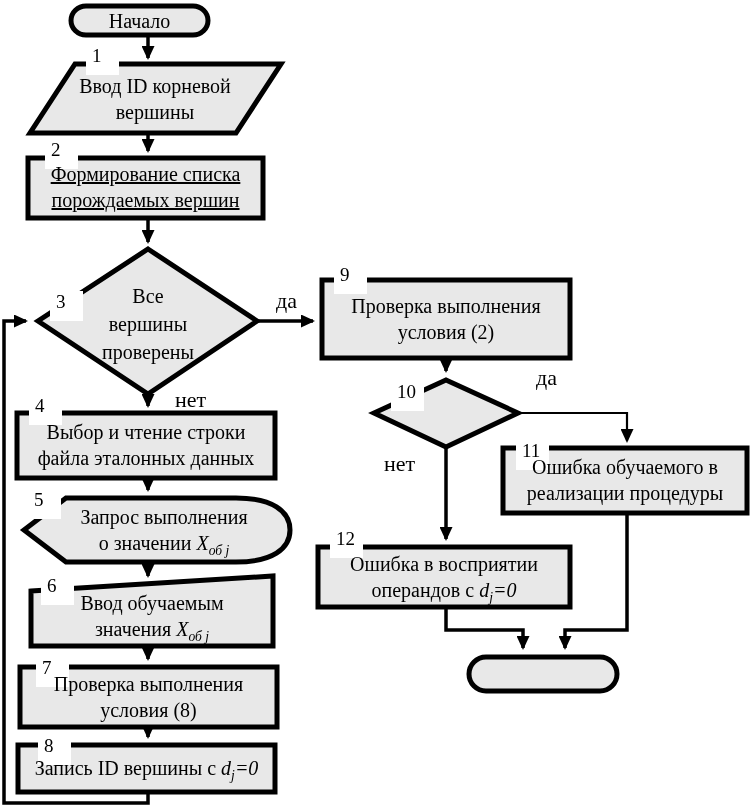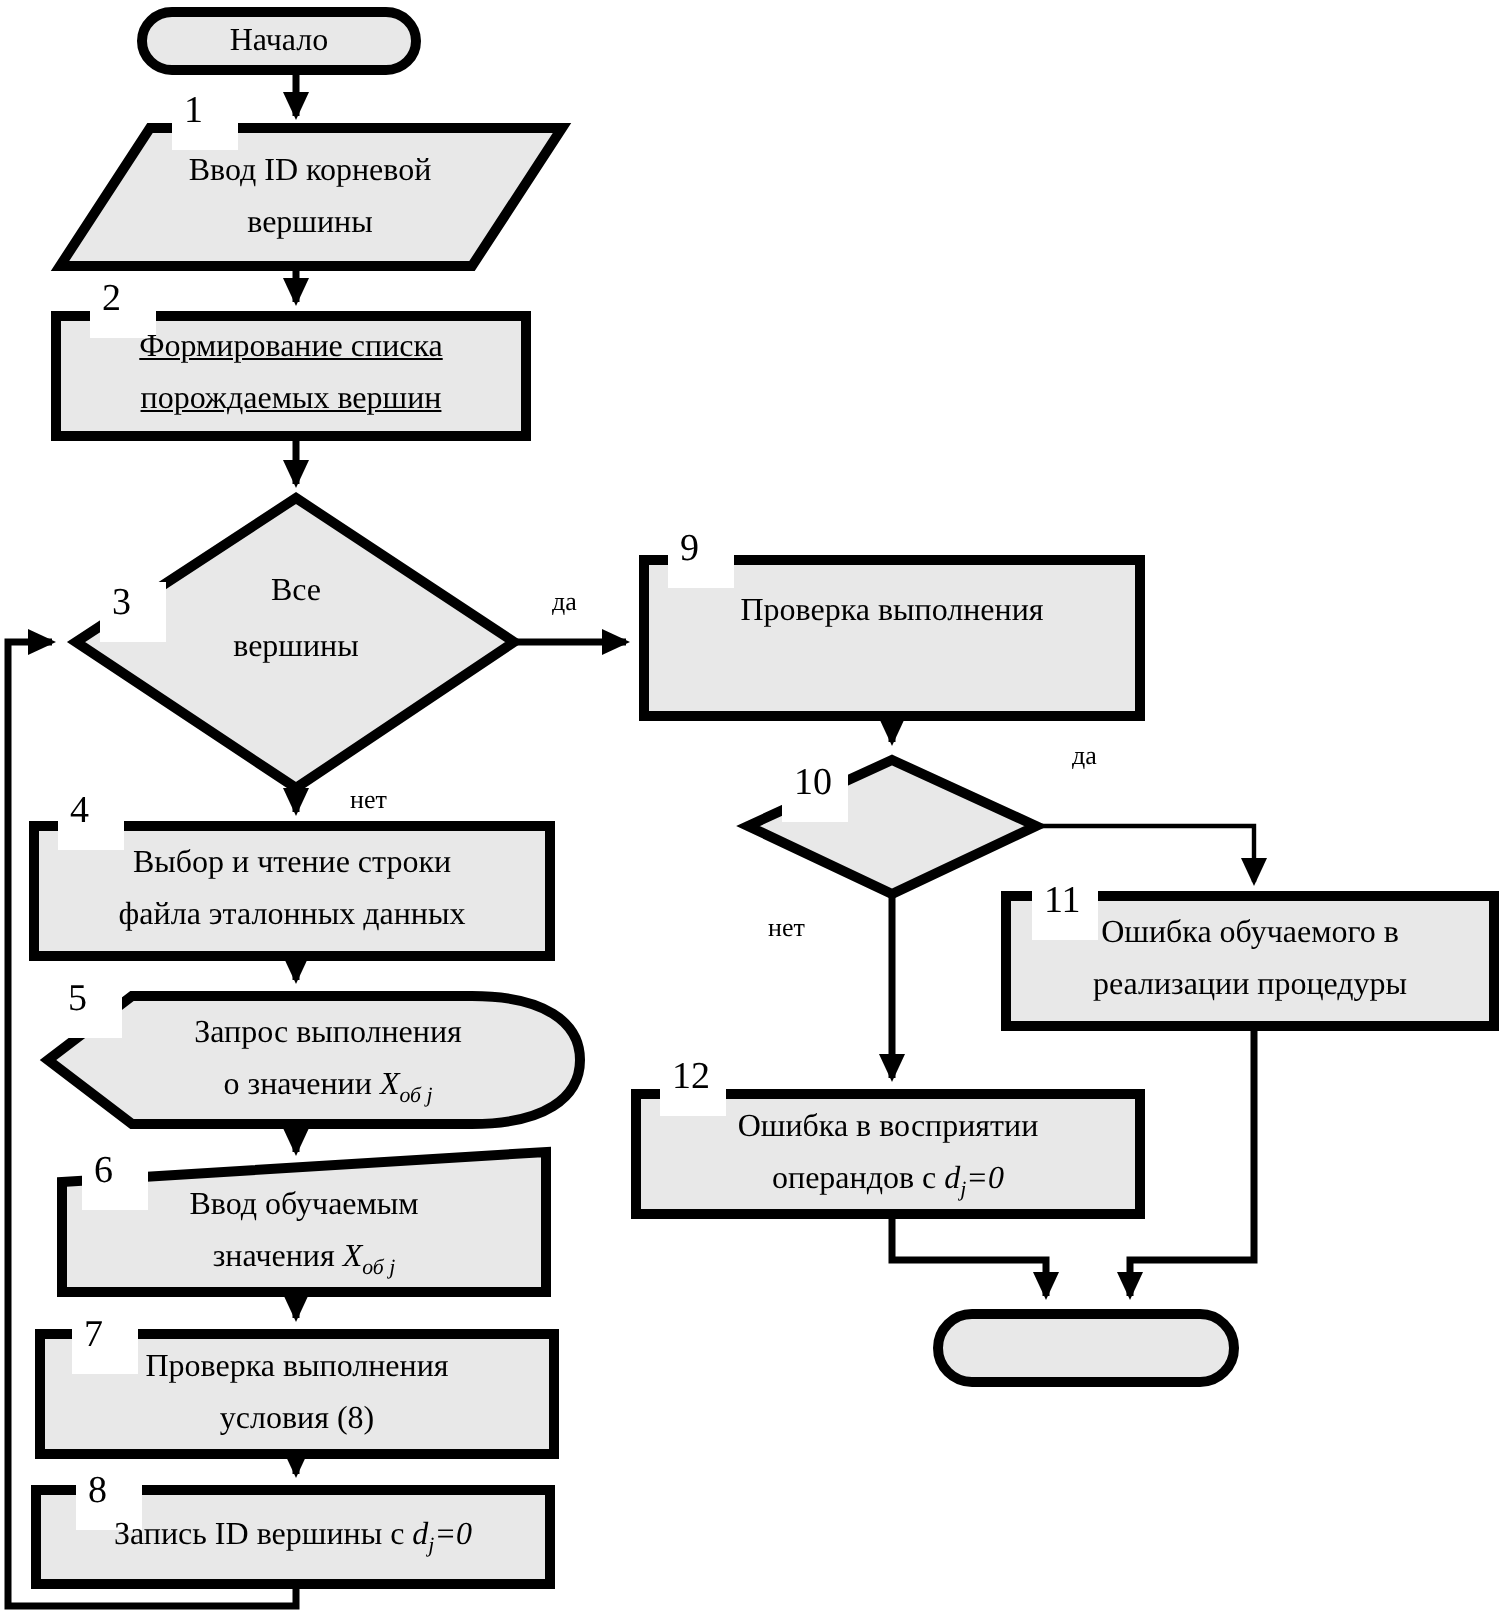--- a/index.html
+++ b/index.html
@@ -5,29 +5,29 @@
   html,body{margin:0;padding:0;background:#fff;}
   .stage{
     position:relative;width:750px;height:808px;background:var(--bg,#fff);
     font-family:"Liberation Serif","DejaVu Serif",serif;color:#000;overflow:hidden;
   }
   .stage svg{position:absolute;left:0;top:0;z-index:0;}
   .shape{fill:var(--fill,#e8e8e8);stroke:var(--line,#000);stroke-width:5;}
   .conn{fill:none;stroke:var(--line,#000);stroke-width:3.5;}
   .conn.thin{stroke-width:2.2;}
   .txt{
-    position:absolute;z-index:3;text-align:center;font-size:16px;line-height:26px;
+    position:absolute;z-index:3;text-align:center;font-size:20px;line-height:26px;
     pointer-events:none;white-space:nowrap;
   }
   .txt .line{display:block;}
   .num{
     position:absolute;z-index:2;background:#fff;font-size:19px;line-height:21px;
     padding:0 5px 9px 6px;min-width:22px;text-align:left;
   }
-  .lbl{position:absolute;z-index:3;font-size:13px;line-height:20px;}
+  .lbl{position:absolute;z-index:3;font-size:22px;line-height:20px;}
   .pilltxt{display:flex;align-items:center;justify-content:center;}
   .var{font-style:italic;}
   sub.sv{font-style:italic;font-size:0.68em;line-height:0;}
   .sfx{font-style:italic;}
 </style>
 </head>
 <body>
 
 <div class="stage" style="--fill: #e8e8e8; --line: #000000; --bg: #ffffff;">
 
@@ -91,20 +91,21 @@
   </div>
 
   <div class="txt" style="left:28px;top:161px;width:235px;text-decoration:underline;">
     <span class="line">Формирование списка</span>
     <span class="line">порождаемых вершин</span>
   </div>
 
   <div class="txt" style="left:78px;top:282px;width:140px;line-height:28px;">
     <span class="line">Все</span>
     <span class="line">вершины</span>
+    <span class="line">проверены</span>
   </div>
 
   <div class="lbl" style="left:276px;top:291px;">да</div>
   <div class="lbl" style="left:175px;top:390px;">нет</div>
 
   <div class="txt" style="left:17px;top:419px;width:258px;">
     <span class="line">Выбор и чтение строки</span>
     <span class="line">файла эталонных данных</span>
   </div>
 
@@ -122,20 +123,21 @@
     <span class="line">Проверка выполнения</span>
     <span class="line">условия (8)</span>
   </div>
 
   <div class="txt" style="left:18px;top:755px;width:257px;">
     <span class="line"><span>Запись ID вершины с </span><span class="var">d</span><sub class="sv">j</sub><span class="sfx">=0</span></span>
   </div>
 
   <div class="txt" style="left:322px;top:293px;width:248px;">
     <span class="line">Проверка выполнения</span>
+    <span class="line">условия (2)</span>
   </div>
 
   <div class="lbl" style="left:536px;top:368px;">да</div>
   <div class="lbl" style="left:384px;top:454px;">нет</div>
 
   <div class="txt" style="left:503px;top:454px;width:244px;">
     <span class="line">Ошибка обучаемого в</span>
     <span class="line">реализации процедуры</span>
   </div>
 

